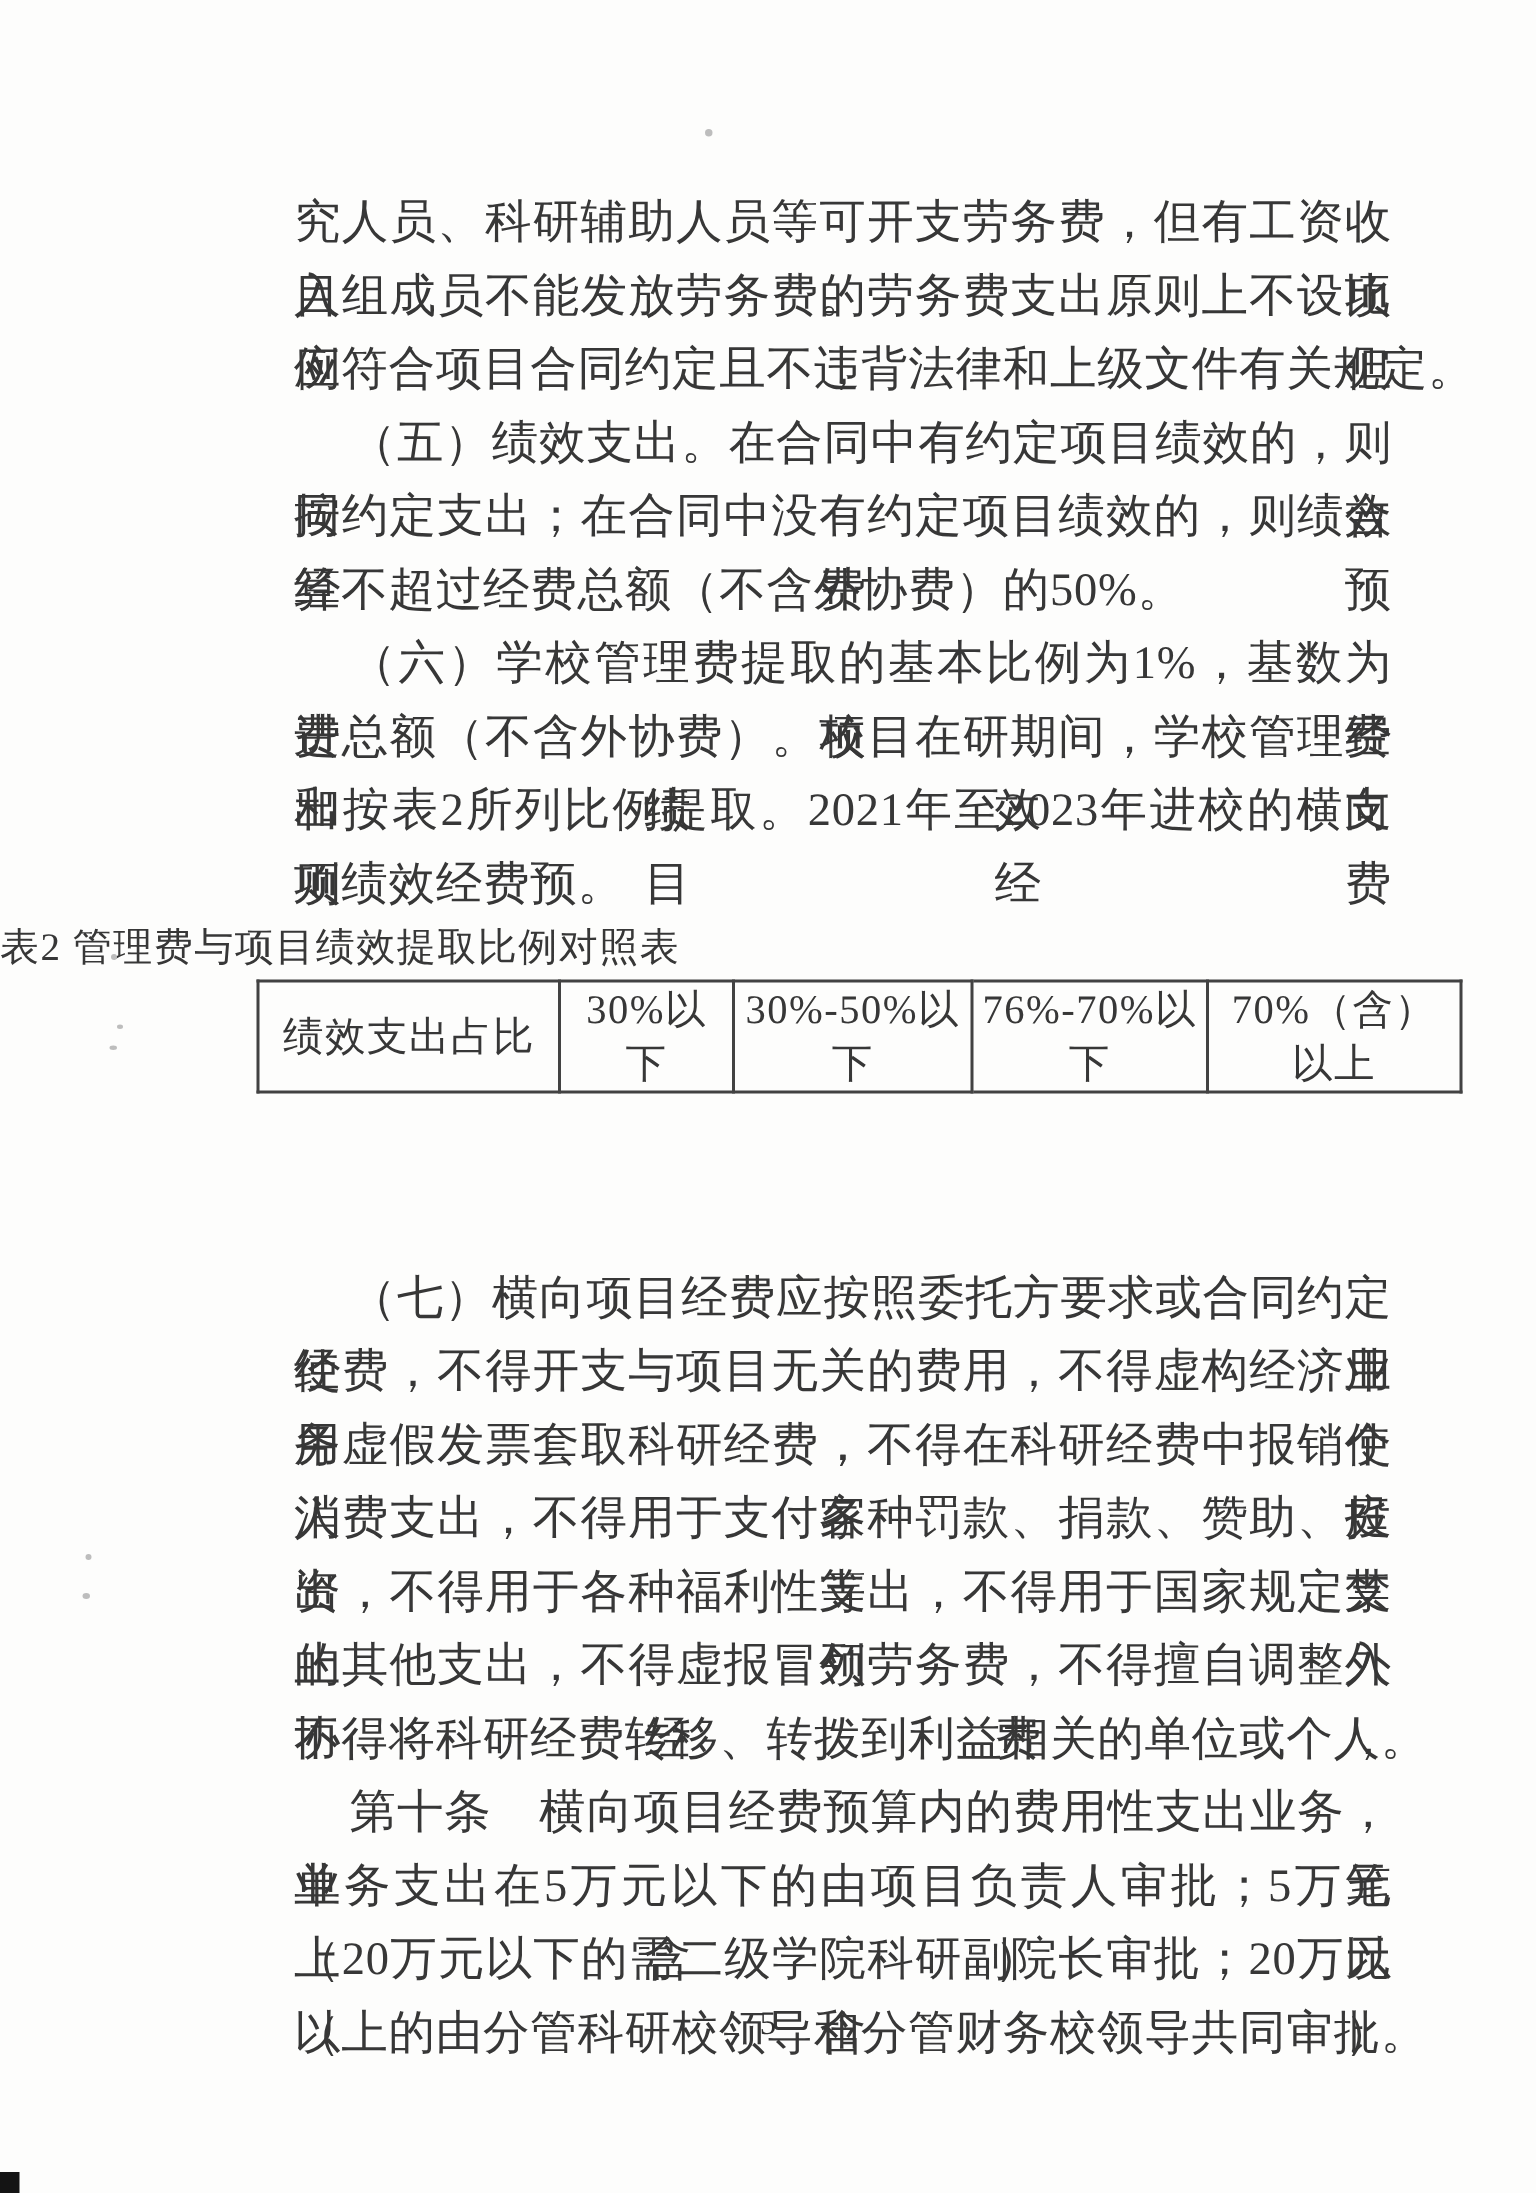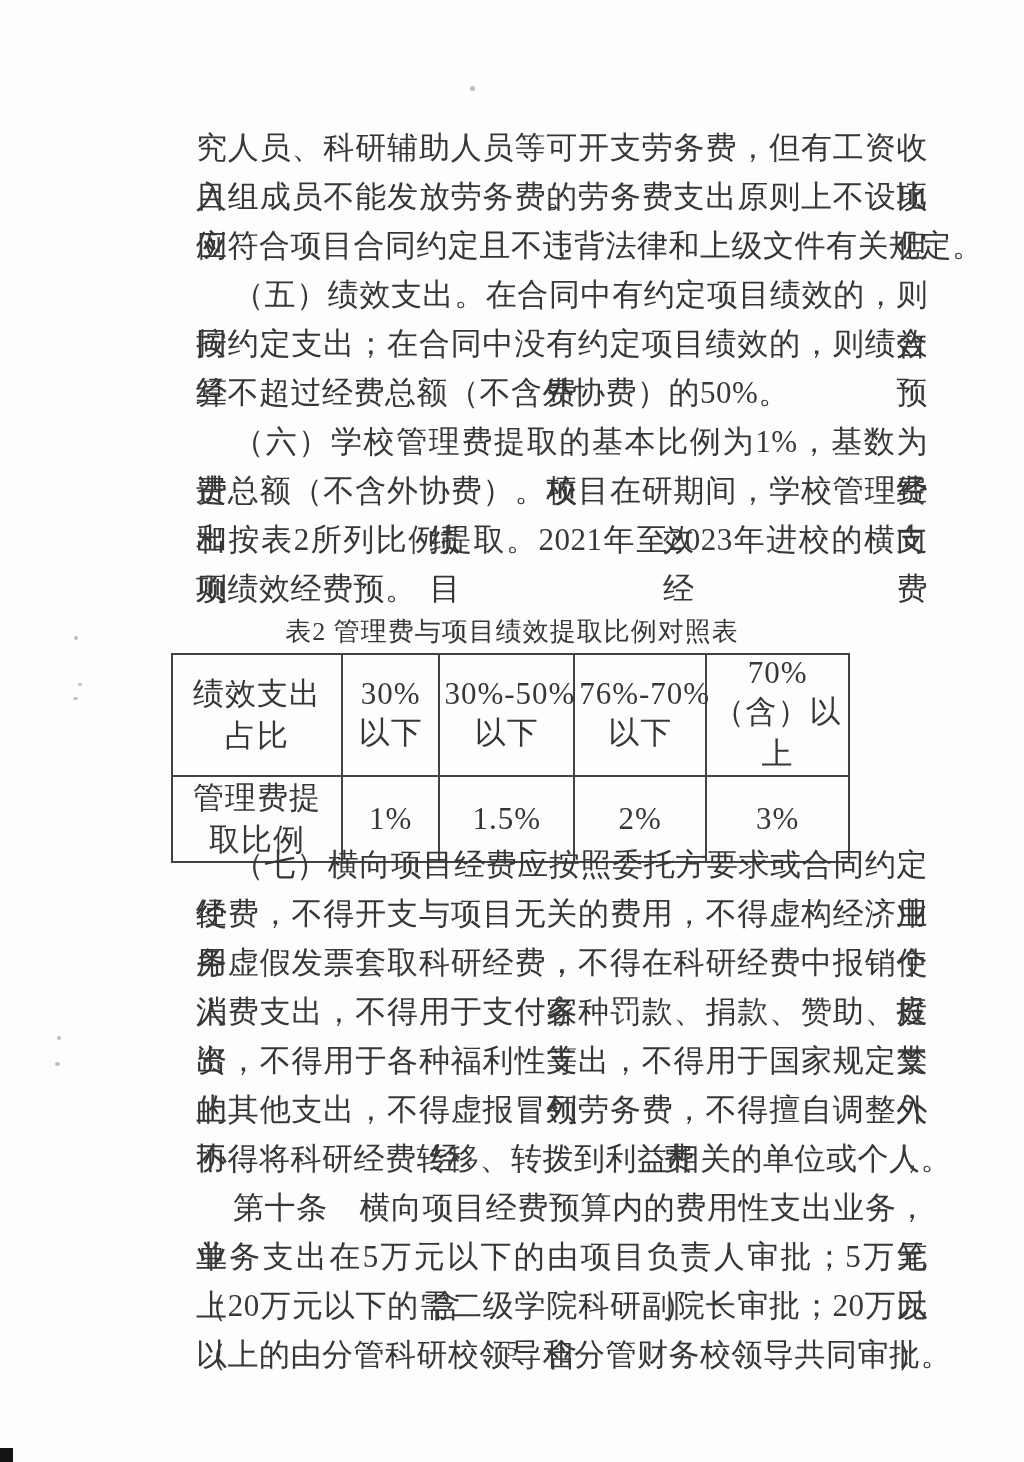--- a/index.html
+++ b/index.html
@@ -38,33 +38,33 @@
     text-align-last: justify;
   }
   .line.indent {
     text-indent: 37px;
   }
   .caption {
     position: absolute;
     top: 617px;
     left: 0;
     width: 100%;
-    text-align: center;
+    text-align: left;
     font-size: 26px;
     line-height: 30px;
     letter-spacing: 1px;
   }
   table.ratio {
     position: absolute;
     top: 653px;
     left: 171px;
-    width: 679px;
+    width: 804px;
     border-collapse: collapse;
     table-layout: fixed;
-    font-size: 31px;
+    font-size: 27px;
   }
   table.ratio td {
     border: 2px solid #424242;
     text-align: center;
     vertical-align: middle;
     padding: 0 4px;
     letter-spacing: 1px;
   }
   tr.hdr td { height: 64px; }
   tr.dat td { height: 67px; }
@@ -117,27 +117,20 @@
       <col style="width:21.1%">
     </colgroup>
     <tbody>
       <tr class="hdr">
         <td>绩效支出占比</td>
         <td>30%以下</td>
         <td>30%-50%以下</td>
         <td>76%-70%以下</td>
         <td>70%（含）以上</td>
       </tr>
-      <tr class="dat">
-        <td>管理费提取比例</td>
-        <td>1%</td>
-        <td>1.5%</td>
-        <td>2%</td>
-        <td>3%</td>
-      </tr>
     </tbody>
   </table>
 
   <div class="textblock tb2" id="block-after">
       <div class="line indent fill">（七）横向项目经费应按照委托方要求或合同约定使用</div>
       <div class="line fill">经费，不得开支与项目无关的费用，不得虚构经济业务，使</div>
       <div class="line fill">用虚假发票套取科研经费，不得在科研经费中报销个人家庭</div>
       <div class="line fill">消费支出，不得用于支付各种罚款、捐款、赞助、投资等支</div>
       <div class="line fill">出，不得用于各种福利性支出，不得用于国家规定禁止列入</div>
       <div class="line fill">的其他支出，不得虚报冒领劳务费，不得擅自调整外协经费，</div>

